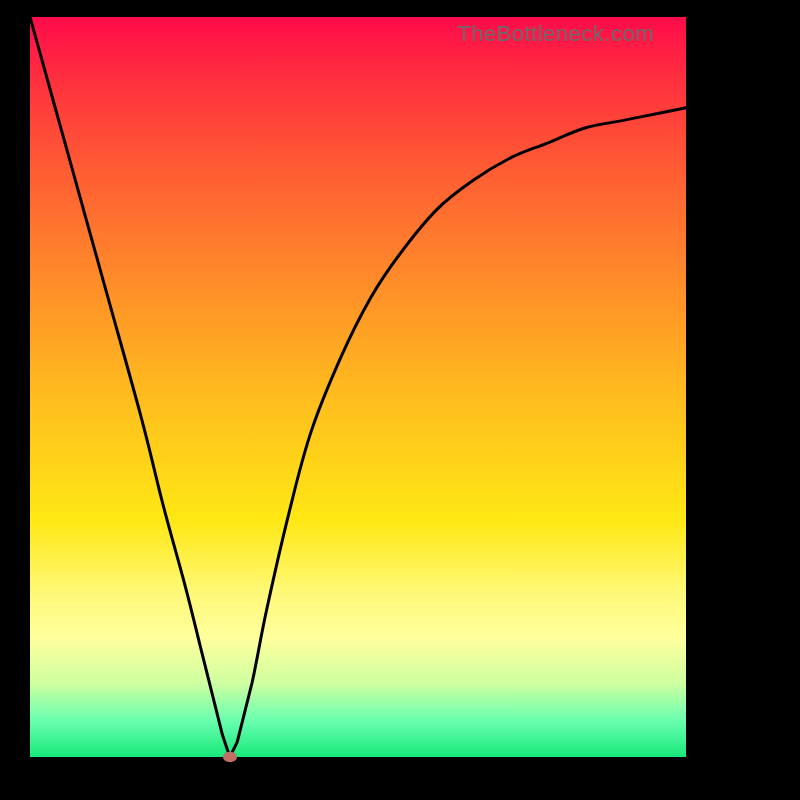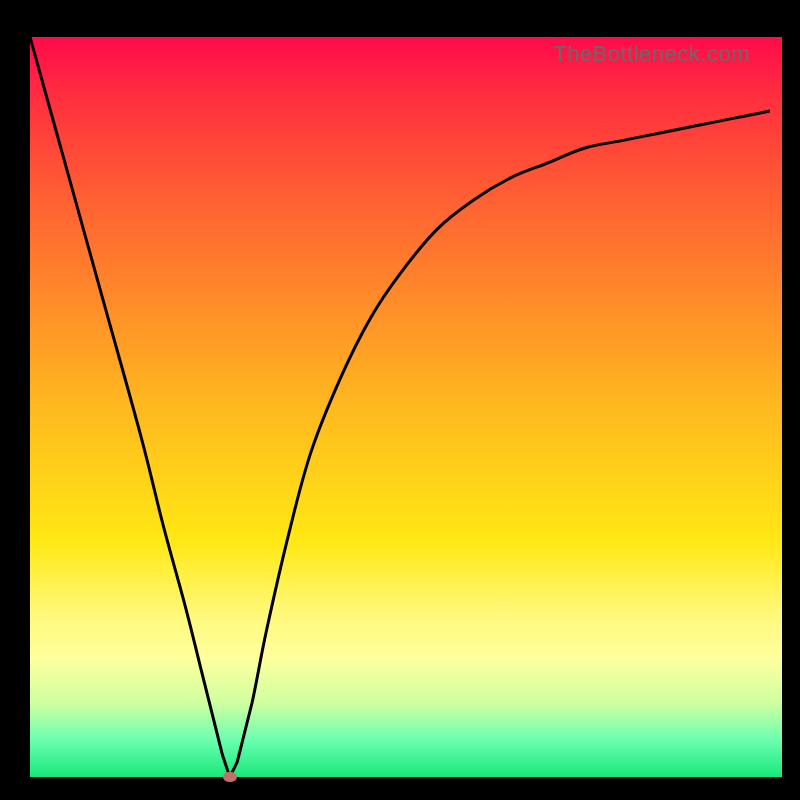--- a/index.html
+++ b/index.html
@@ -14,23 +14,23 @@
   .frame {
     position: absolute;
     top: 0;
     left: 0;
     width: 800px;
     height: 800px;
     background: #000;
   }
   .plot-area {
     position: absolute;
-    top: 37px;
+    top: 17px;
     left: 30px;
-    width: 752px;
+    width: 656px;
     height: 740px;
     background: linear-gradient(to bottom,
       #ff0b4a 0%,
       #ff2e3f 8%,
       #ff5a34 20%,
       #ff8a2a 35%,
       #ffb91f 50%,
       #ffe814 68%,
       #fff97a 78%,
       #ffff9e 84%,

